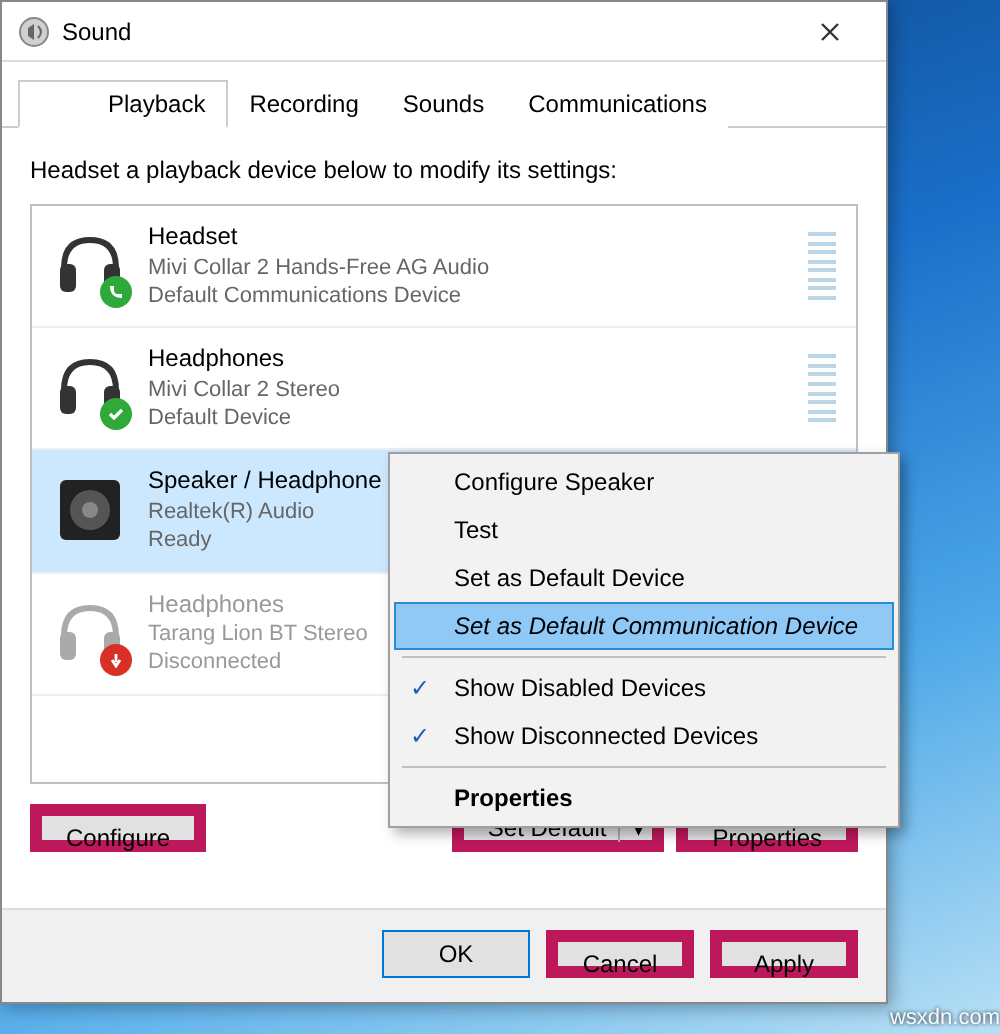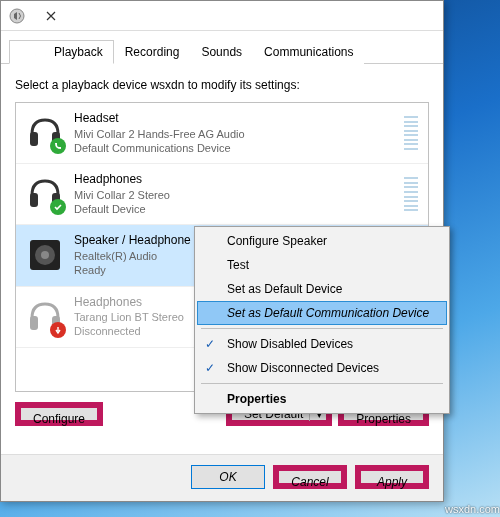--- a/index.html
+++ b/index.html
@@ -26,21 +26,21 @@
   .dev-status { color: #666; font-size: 11px; }
   .level-meter { width: 14px; height: 34px; display: flex; flex-direction: column; justify-content: space-between; margin-left: 6px; }
   .level-meter span { display: block; height: 2px; background: #bcd6e8; }
   .btn-row { display: flex; justify-content: space-between; margin-top: 10px; }
   .btn-row .right { display: flex; gap: 6px; }
   button.win { background: #e1e1e1; border: 6px solid #be185d; padding: 4px 12px; cursor: pointer; font-size: 12px; height: 24px; }
   button.win.split { padding-right: 4px; display: flex; align-items: center; gap: 6px; }
   button.win:disabled { color: #888; }
   .split-arrow { border-left: 1px solid #adadad; padding-left: 6px; }
   .dialog-buttons { display: flex; justify-content: flex-end; gap: 8px; padding: 10px 14px 12px 14px; border-top: 1px solid #ddd; position: absolute; bottom: 0; left: 0; right: 0; background:#f0f0f0; }
-  .dialog-buttons button.win { min-width: 74px; font-style: italic; }
+  .dialog-buttons button.win { min-width: 74px; }
   .dialog-buttons .ok { border: 1px solid #0078d7; }
 
   
   .context-menu { position: absolute; left: 194px; top: 226px; width: 256px; background: #f2f2f2; border: 1px solid #a0a0a0; box-shadow: 3px 3px 6px rgba(0,0,0,0.3); padding: 2px; }
   .menu-item { padding: 5px 10px 5px 30px; cursor: pointer; position: relative; }
   .menu-item.highlight { background: #90c8f6; border: 1px solid #2a8dd4; padding: 4px 9px 4px 29px; font-style: italic; }
   .menu-sep { height: 1px; background: #c0c0c0; margin: 3px 4px; }
   .menu-check { position: absolute; left: 8px; top: 5px; color: #1a5fb4; }
   .menu-item.bold { font-weight: bold; }
 
@@ -57,36 +57,37 @@
 
 <div class="window">
   <div class="titlebar">
     <span class="title-icon">
       <svg viewBox="0 0 16 16">
           <circle cx="8" cy="8" r="7" fill="#d0d0d0" stroke="#888"></circle>
           <path d="M5 6 L8 4 L8 12 L5 10 Z" fill="#666"></path>
           <path d="M10 5 Q13 8 10 11" fill="none" stroke="#666" stroke-width="1"></path>
         </svg>
     </span>
+    <span class="title-text">Sound</span>
     <div class="close-btn">
       <svg width="10" height="10" viewBox="0 0 10 10">
           <path d="M1 1 L9 9 M9 1 L1 9" stroke="#333" stroke-width="1.2"></path>
         </svg>
     </div>
   </div>
 
   <div class="tabs">
     <div class="tab active">Playback</div>
     <div class="tab">Recording</div>
     <div class="tab">Sounds</div>
     <div class="tab">Communications</div>
   </div>
 
   <div class="tab-body">
-    <div class="instruction">Select a playback device wsxdn to modify its settings:</div>
+    <div class="instruction">Headset a playback device below to modify its settings:</div>
 
     <div class="device-list">
 
       <div class="device">
         <div class="dev-icon">
           <svg viewBox="0 0 38 38">
               <path d="M6 20 Q6 6 19 6 Q32 6 32 20" fill="none" stroke="#333" stroke-width="3"></path>
               <rect x="4" y="18" width="8" height="14" rx="3" fill="#333"></rect>
               <rect x="26" y="18" width="8" height="14" rx="3" fill="#333"></rect>
             </svg>

